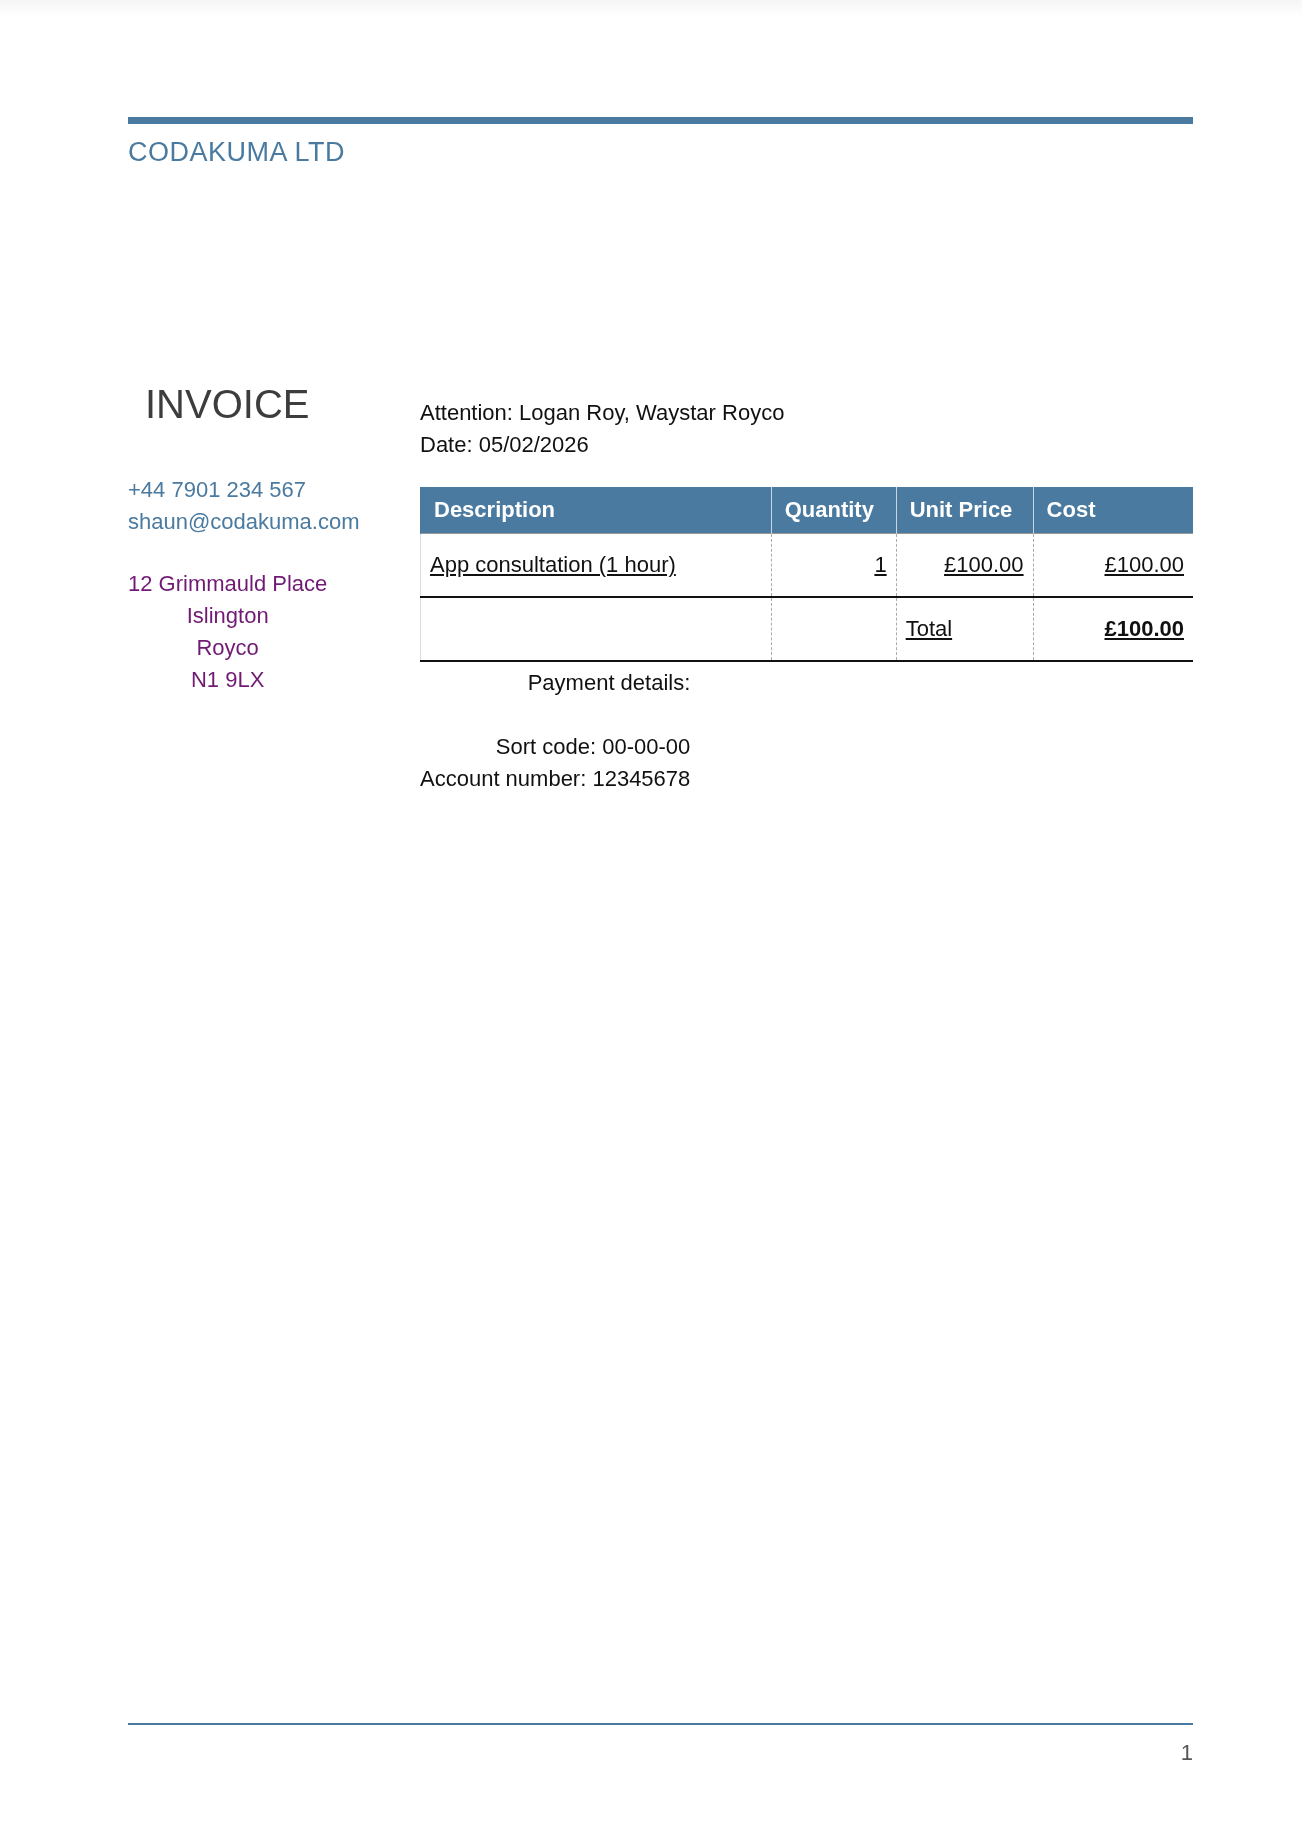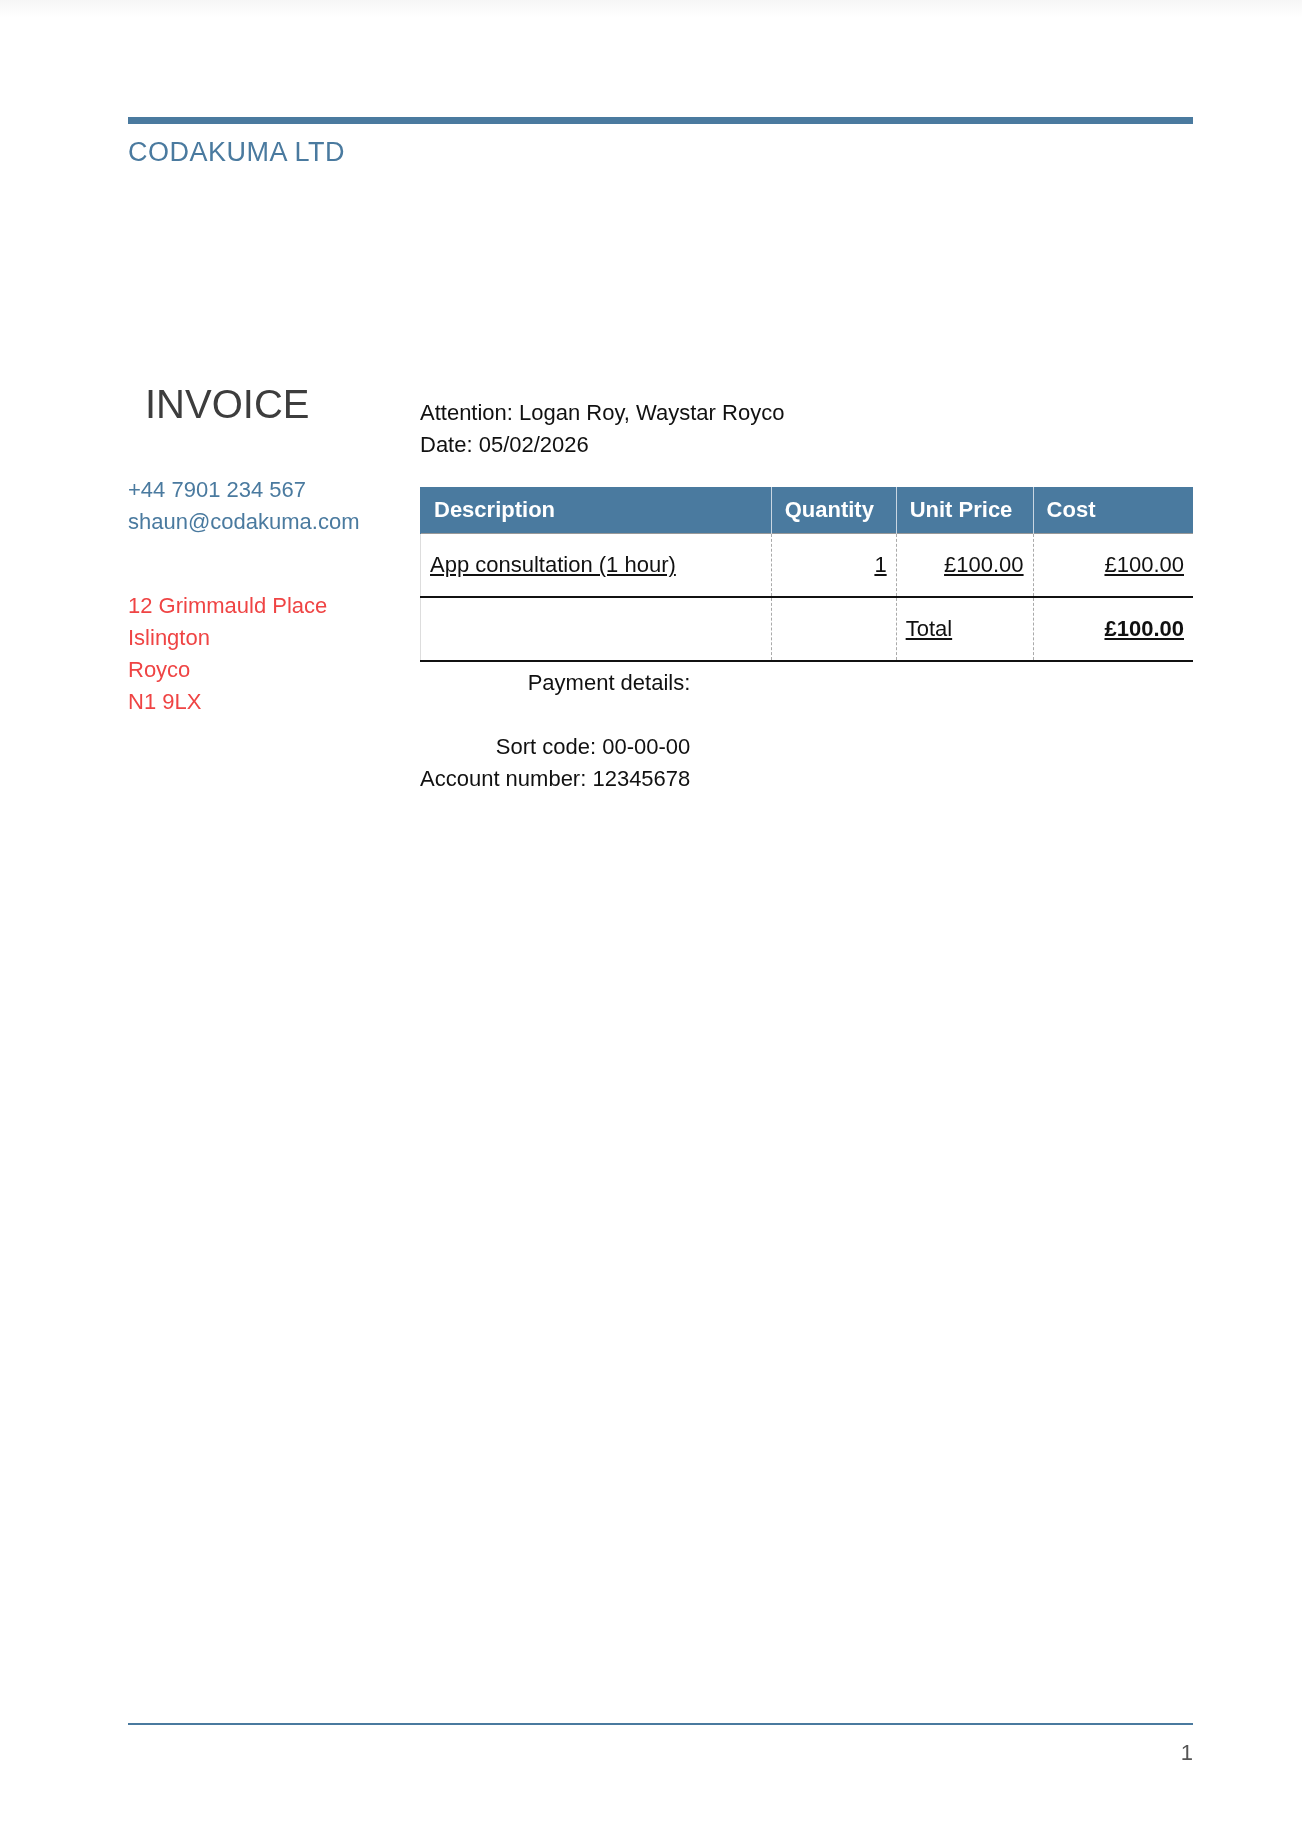--- a/index.html
+++ b/index.html
@@ -4,21 +4,21 @@
 <style>
   html, body { margin:0; padding:0; }
   body { width:1302px; height:1830px; background:#ffffff; position:relative; overflow:hidden;
          font-family:"Liberation Sans", sans-serif; color:#111; }
   .topshade { position:absolute; left:0; top:0; width:1302px; height:18px;
               background:linear-gradient(#f6f6f6, #ffffff); }
   .topbar { position:absolute; left:128px; top:117px; width:1065px; height:7px; background:#4a7a9f; }
   .company { position:absolute; left:128px; top:137px; font-size:27px; font-weight:normal; color:#4a7a9f; letter-spacing:0.5px; }
   .invoice-title { position:absolute; left:127px; top:382px; font-size:40px; color:#3d3d3d;margin-left:18px; }
   .contact { position:absolute; left:128px; top:474px; font-size:22px; color:#4a7a9f; line-height:32px; }
-  .address { position:absolute; left:128px; top:590px; font-size:22px; color:#ef4444; line-height:32px; }
+  .address { position:absolute; left:128px; top:568px; font-size:22px; color:#701a75; line-height:32px;text-align:center; }
   .meta { position:absolute; left:420px; top:385px; font-size:22px; line-height:32px; color:#111;margin-top:12px; }
   table.items { position:absolute; left:420px; top:487px; width:773px; border-collapse:collapse; font-size:22px; }
   table.items th { background:#4a7a9f; color:#fff; text-align:left; font-weight:bold; height:46px; padding:0 13px;
                    border-left:1px solid #c9d6e2; }
   table.items th:first-child { border-left:1px solid #4a7a9f; }
   table.items td { height:46px; padding:8px 9px; border-left:1px dashed #aaa;text-decoration:underline; }
   table.items td:first-child { border-left:1px solid #ddd; }
   table.items tr.row td { border-bottom:2px solid #111; }
   table.items tr.row { border-top:1px solid #999; }
   table.items tr.total td { border-bottom:2px solid #111; }

